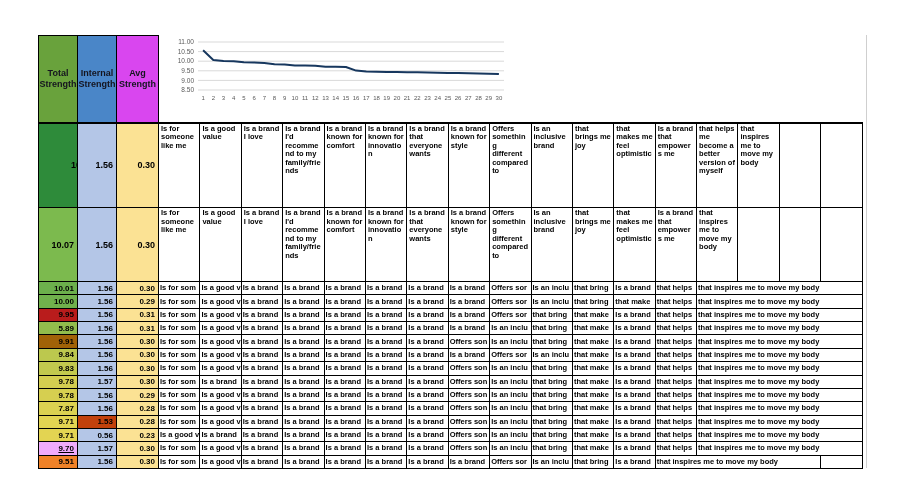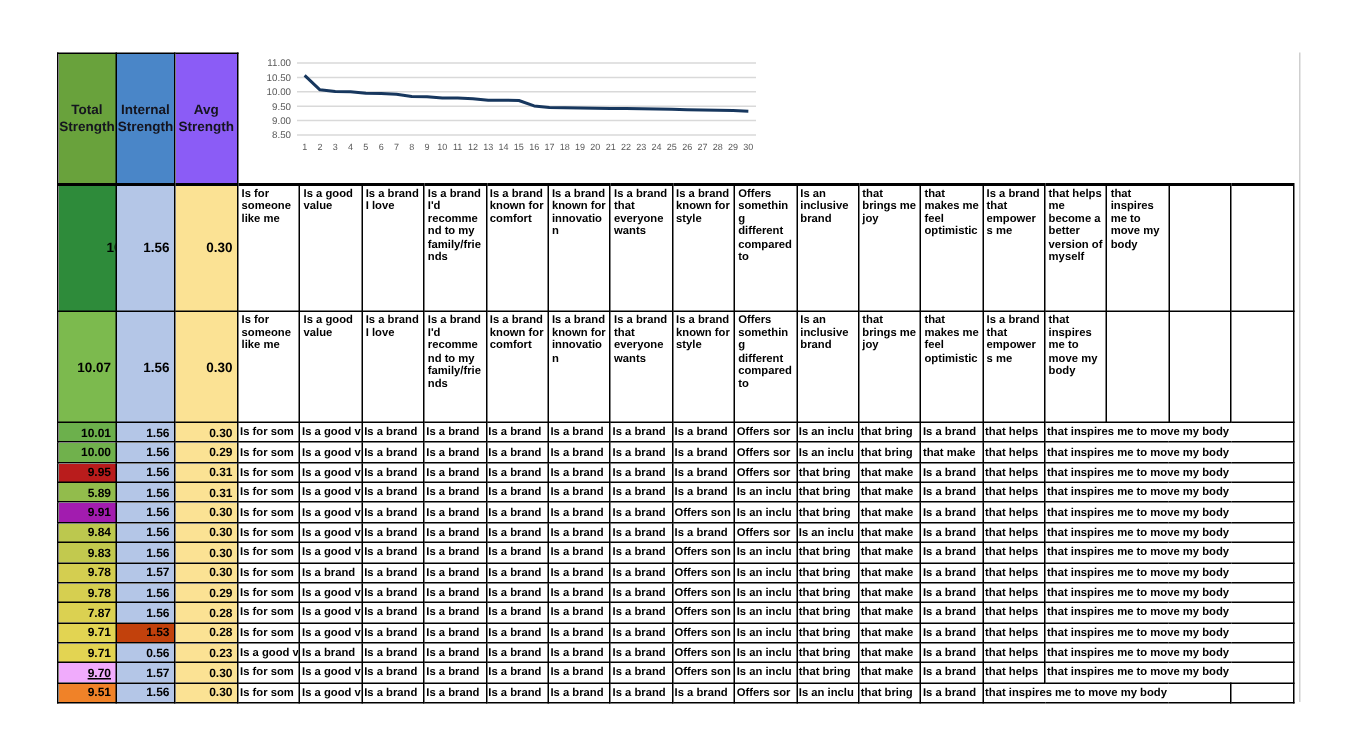--- a/index.html
+++ b/index.html
@@ -47,21 +47,21 @@
           <col style="width: 41.4px;">
           <col style="width: 41.4px;">
           <col style="width: 41.4px;">
           <col style="width: 41.4px;">
           <col style="width: 41.4px;">
         </colgroup>
       <tbody id="grid-body">
         <tr class="hdr" style="height:87px">
           <td class="h" style="background: rgb(105, 162, 60);">Total Strength</td>
           <td class="h" style="background: rgb(74, 134, 200);">Internal Strength</td>
-          <td class="h" style="background: #8b5cf6;">Avg Strength</td>
+          <td class="h" style="background: #d946ef;">Avg Strength</td>
           <td class="noborder" colspan="17"></td>
         </tr>
       <tr class="big1" style="height: 85px;">
             <td class="num bignum" style="background: rgb(46, 139, 58); padding-left: 32px;">10.57</td>
             <td class="num bignum" style="background: rgb(180, 198, 231);">1.56</td>
             <td class="num bignum" style="background: rgb(251, 226, 148);">0.30</td>
             <td class="attr">Is for someone like me</td>
             <td class="attr">Is a good value</td>
             <td class="attr">Is a brand I love</td>
             <td class="attr">Is a brand I'd recommend to my family/friends</td>
@@ -171,21 +171,21 @@
             <td class="sm">Is a brand</td>
             <td class="sm">Is a brand</td>
             <td class="sm">Is an inclu</td>
             <td class="sm">that bring</td>
             <td class="sm">that make</td>
             <td class="sm">Is a brand</td>
             <td class="sm">that helps</td>
             <td class="sm" colspan="4">that inspires me to move my body</td>
           </tr>
           <tr style="height: 13.36px;">
-            <td class="num smnum" style="background: #a21caf;">9.91</td>
+            <td class="num smnum" style="background: #a16207;">9.91</td>
             <td class="num smnum" style="background: rgb(180, 198, 231);">1.56</td>
             <td class="num smnum" style="background: rgb(251, 226, 148);">0.30</td>
             <td class="sm">Is for som</td>
             <td class="sm">Is a good v</td>
             <td class="sm">Is a brand</td>
             <td class="sm">Is a brand</td>
             <td class="sm">Is a brand</td>
             <td class="sm">Is a brand</td>
             <td class="sm">Is a brand</td>
             <td class="sm">Offers son</td>

